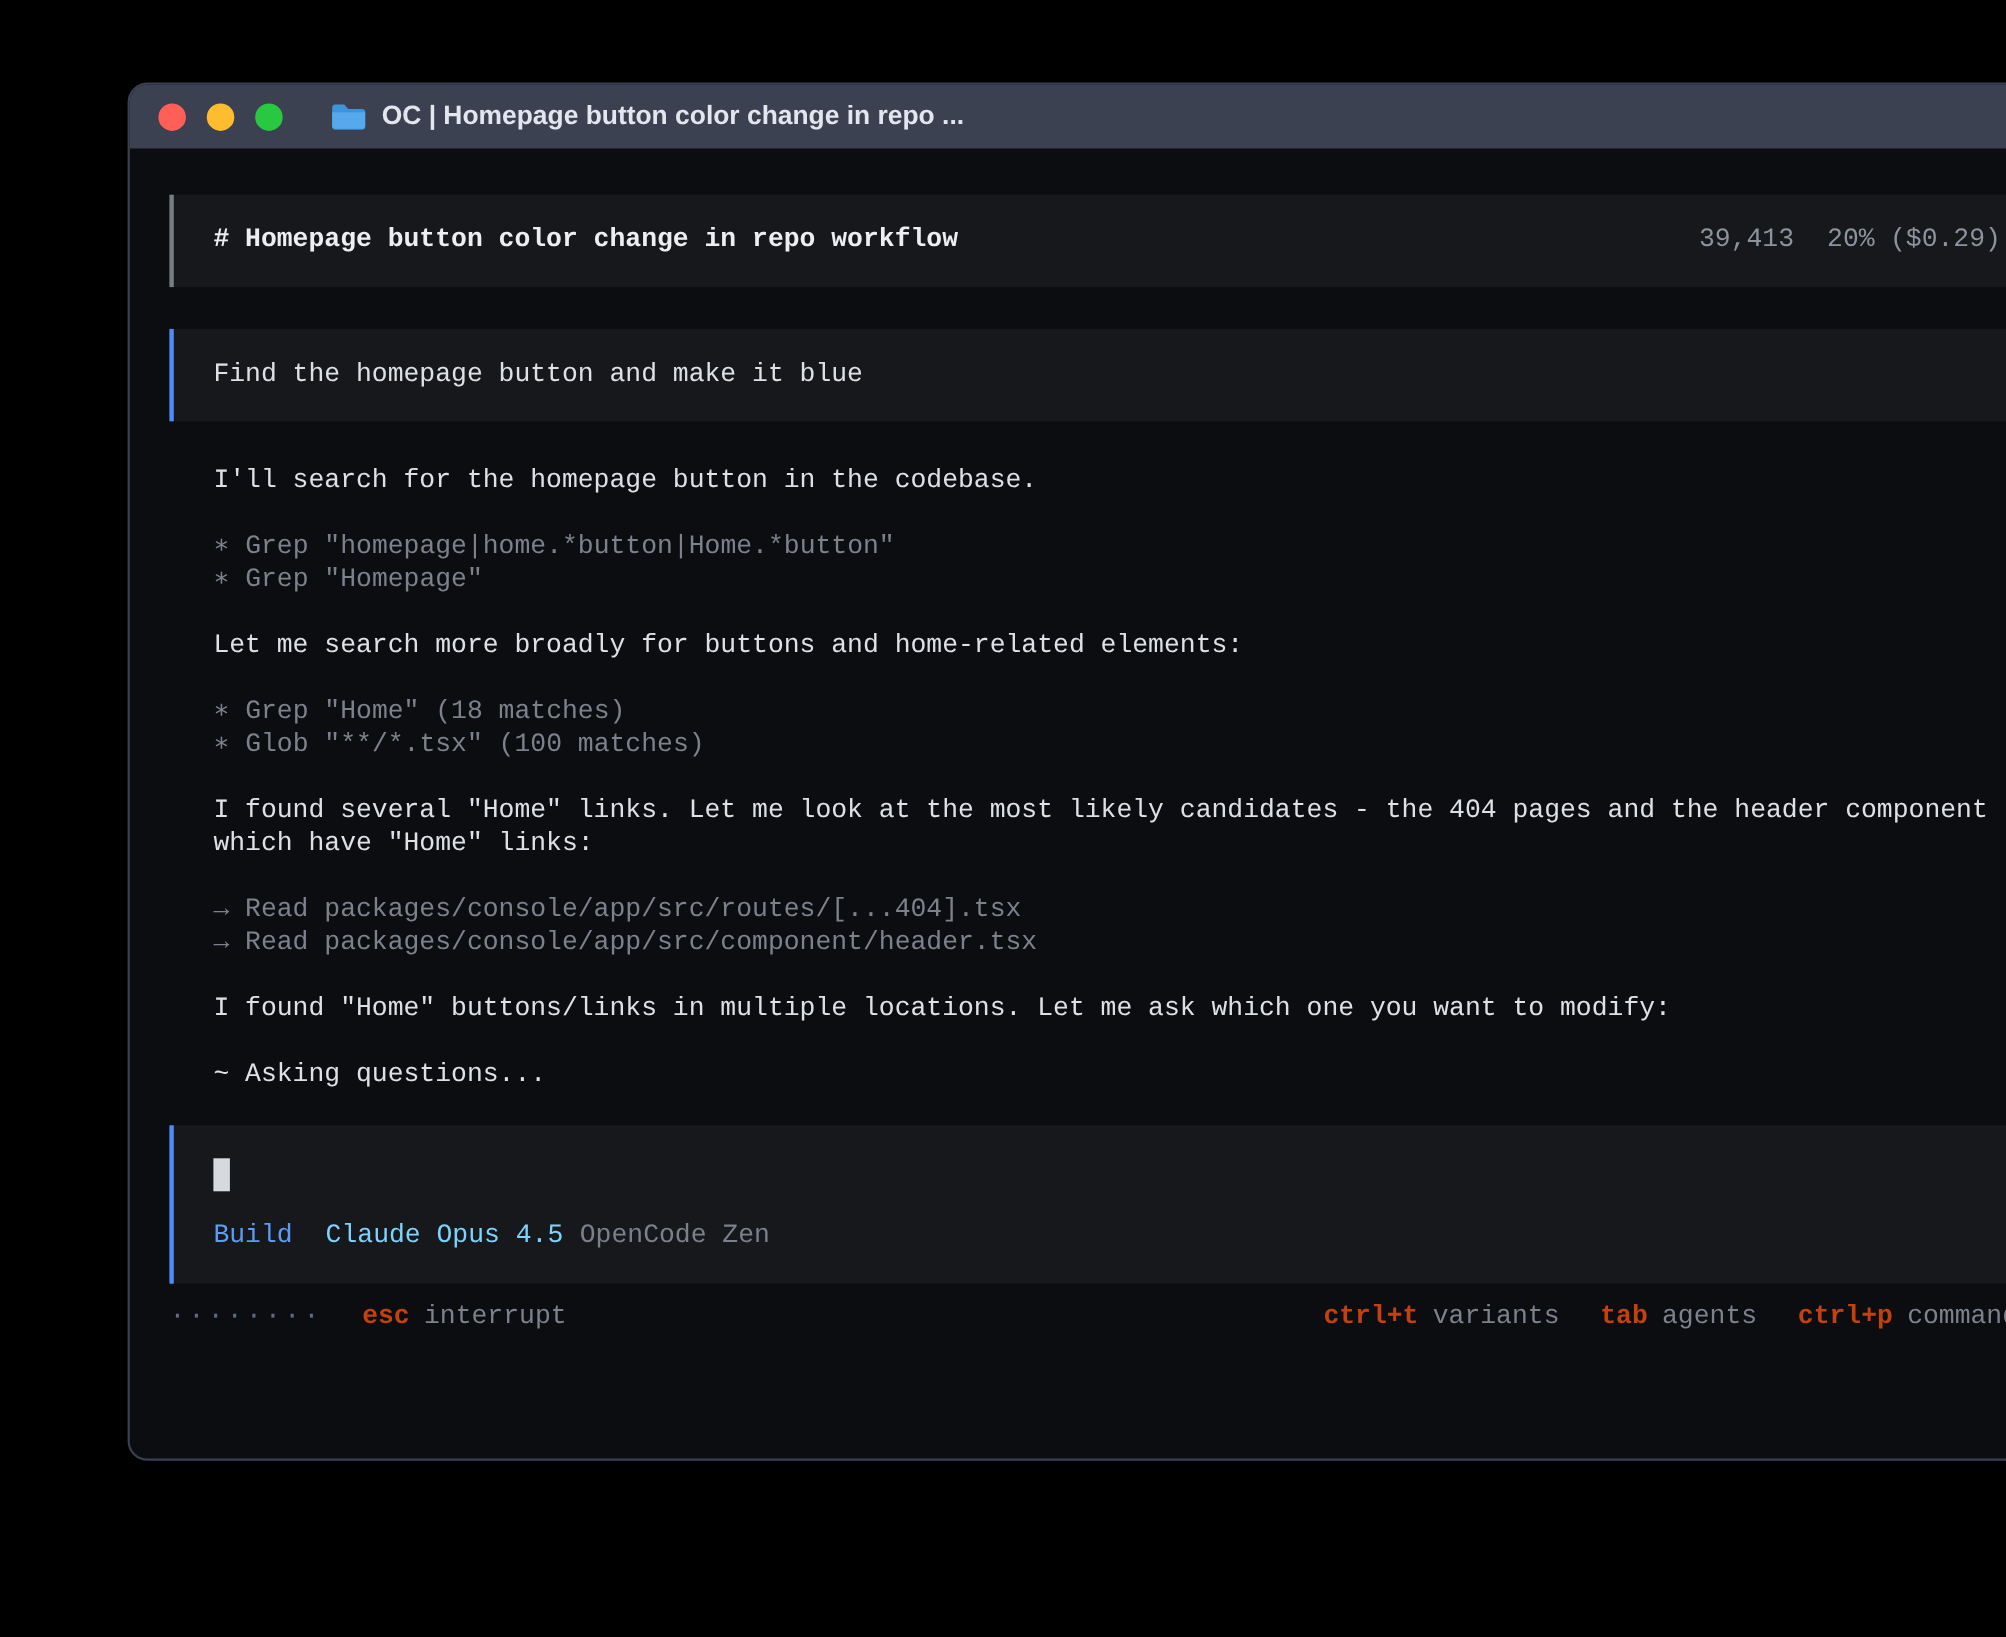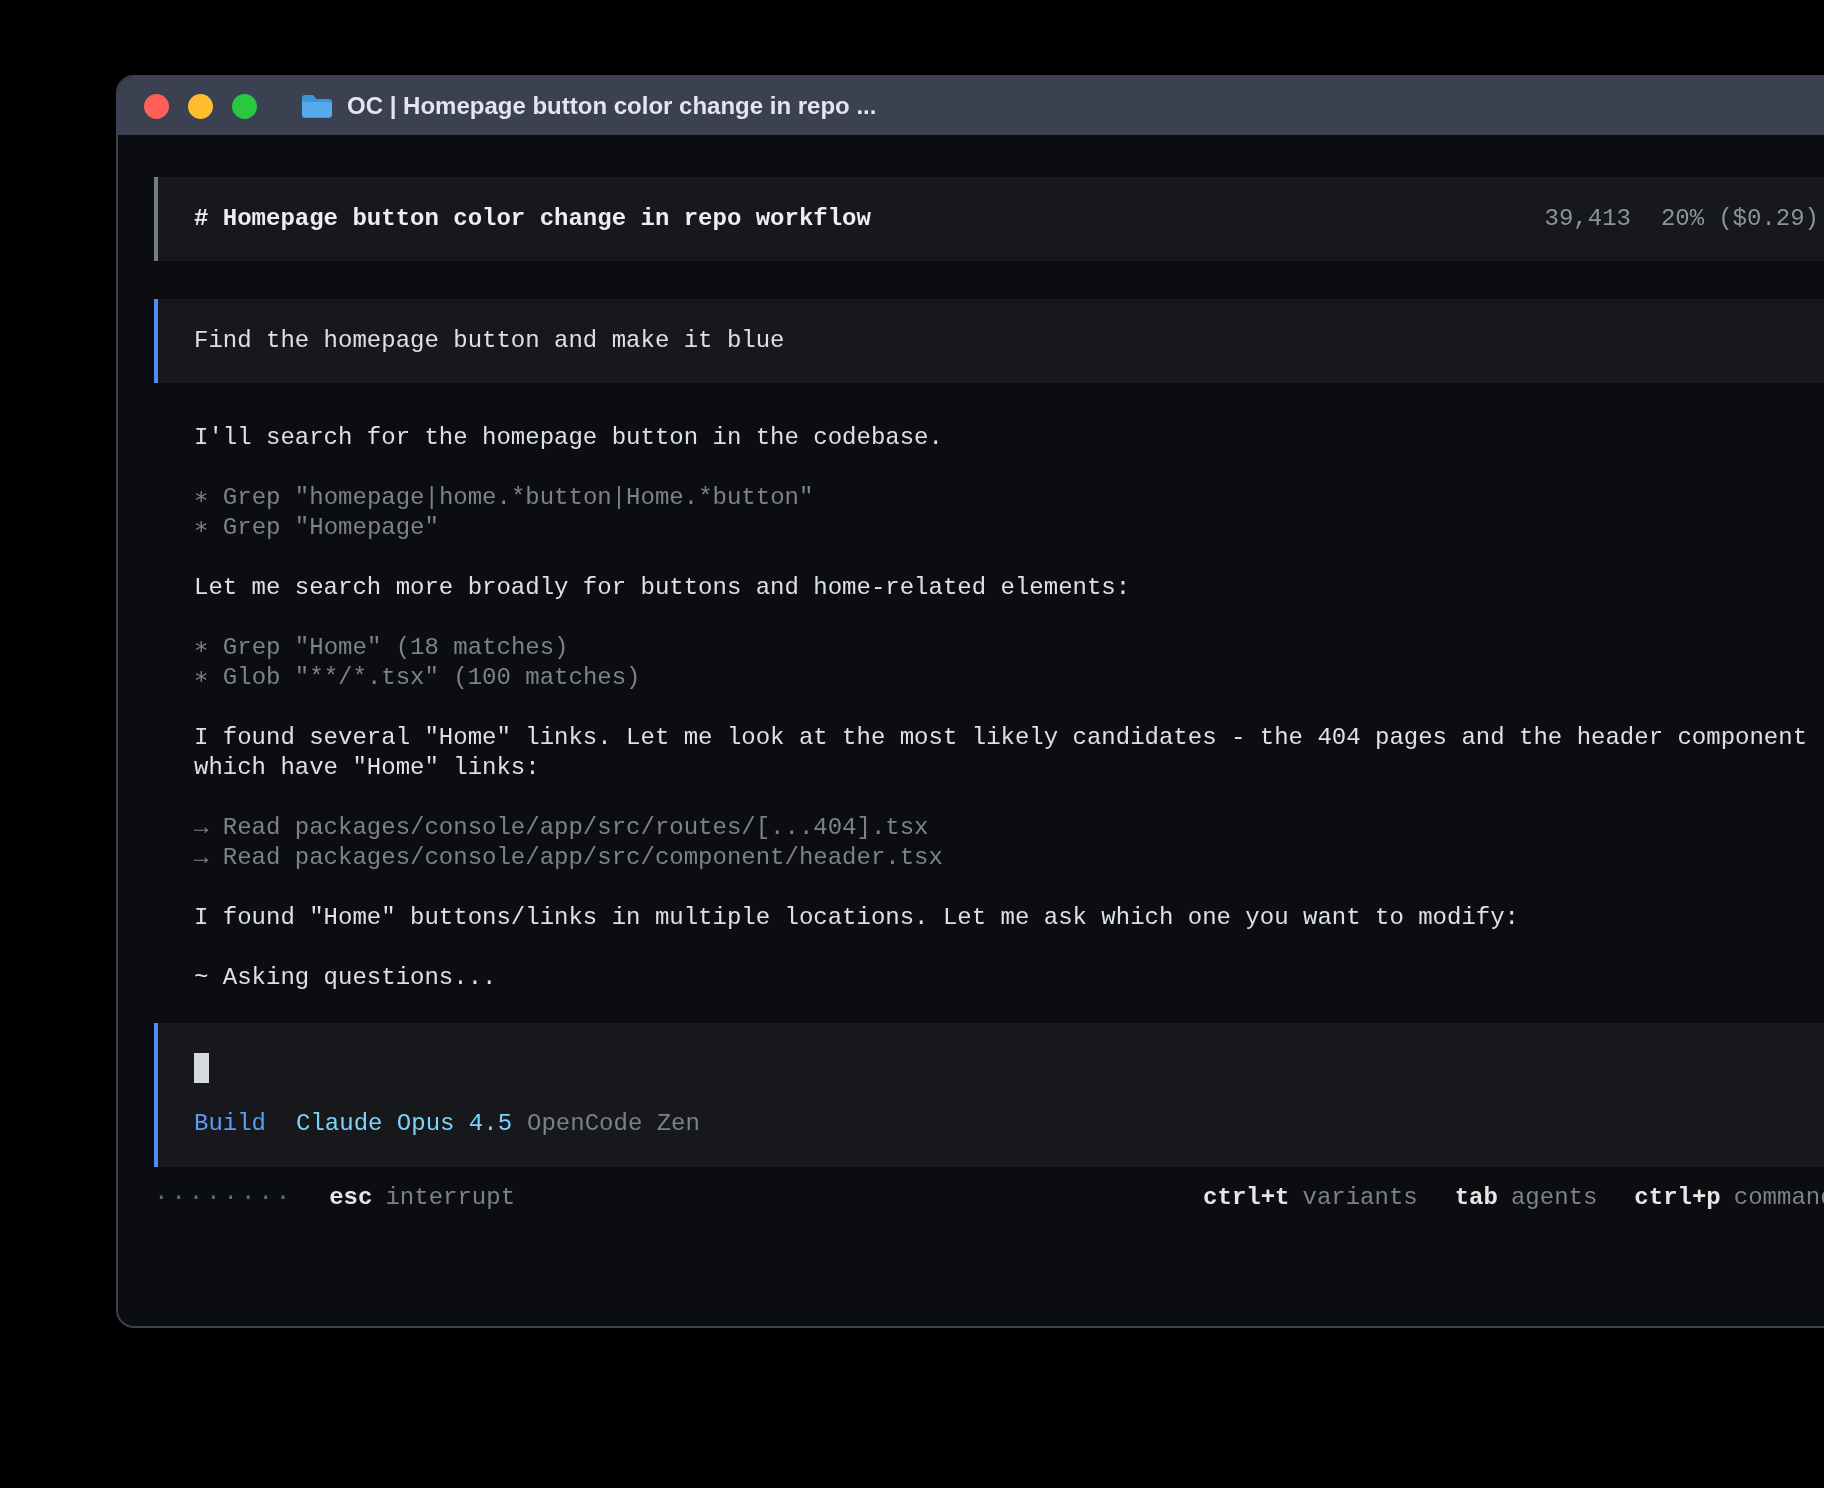--- a/index.html
+++ b/index.html
@@ -42,21 +42,21 @@
     padding:30px 30px 28px 36px;}
   .cursor{width:15px;height:30px;background:#d6d9de;margin-bottom:26px;}
   .input-footer{display:flex;align-items:baseline;}
   .input-mode{color:#5b9cf6;margin-right:30px;}
   .input-model{color:#7dd3fc;margin-right:15px;}
   .input-provider{color:#7b808a;}
   .statusbar{display:flex;justify-content:space-between;align-items:baseline;
     margin-top:16px;font-size:24px;line-height:30px;}
   .sb-left{display:flex;align-items:baseline;}
   .dots{color:#5c6c8e;letter-spacing:3px;margin-right:36px;}
-  .key{font-weight:bold;color:#e5e5e5;}
+  .key{font-weight:bold;color:#c2410c;}
   .lbl{color:#7c818b;margin-left:13px;}
   .sb-right{display:flex;align-items:center;gap:37px;}
   .shortcut{white-space:nowrap;}
 </style>
 </head>
 <body>
 
 <div class="window">
 
   <div class="titlebar">

